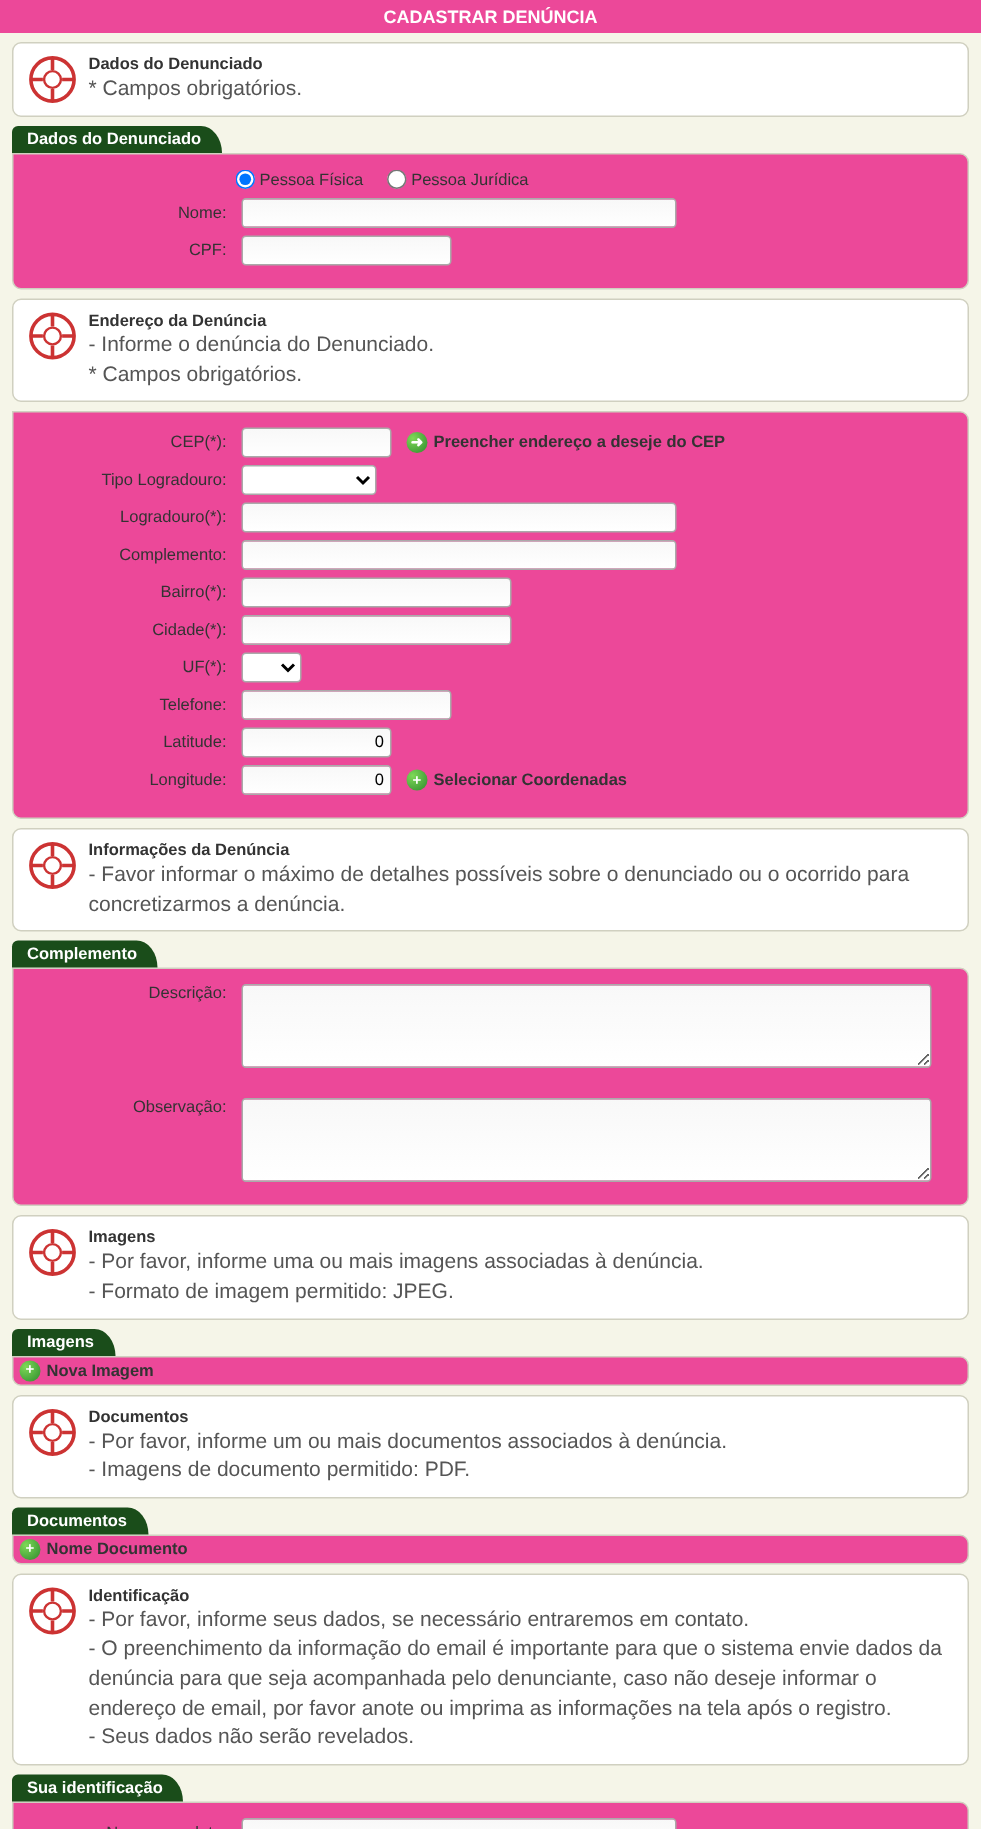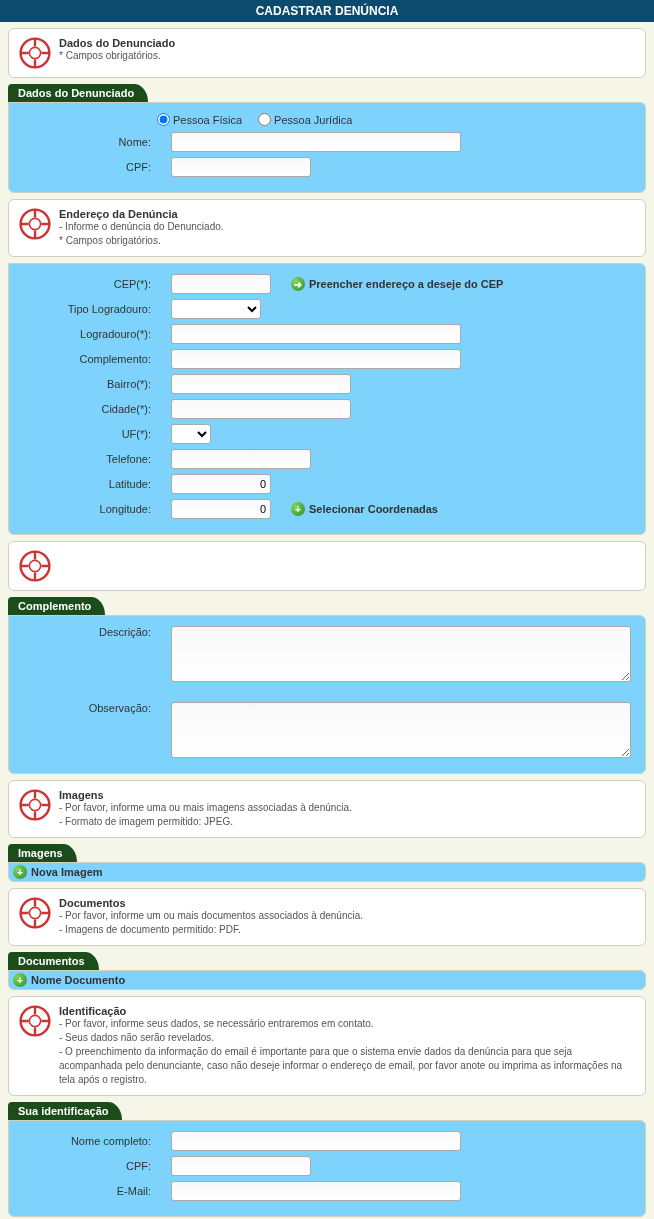--- a/index.html
+++ b/index.html
@@ -1,28 +1,28 @@
 <!DOCTYPE html>
 <html><head>
 <meta charset="utf-8">
 <style>
 * { box-sizing: border-box; margin: 0; padding: 0; }
 body { font-family: Verdana, Arial, sans-serif; font-size: 11px; background: #fff; color: #333; }
 .page { width: 654px; margin: 0 auto; background: #f5f5e8; padding-bottom: 20px; }
-.title-bar { background: #0c4a6e; color: #fff; text-align: center; font-weight: bold; padding: 4px 0; font-size: 12px; }
+.title-bar { background: #ec4899; color: #fff; text-align: center; font-weight: bold; padding: 4px 0; font-size: 12px; }
 .panel { background: #fff; border: 1px solid #d0d0c0; border-radius: 6px; margin: 6px 8px; padding: 8px 10px; }
 .panel-header { display: flex; align-items: flex-start; gap: 8px; }
 .lifebuoy { width: 32px; height: 32px; flex-shrink: 0; }
 .panel-header-text { flex: 1; }
 .panel-title { font-weight: bold; font-size: 11px; color: #333; }
-.panel-sub { font-size: 10px; color: #555; line-height: 1.4; }
+.panel-sub { font-size: 14px; color: #555; line-height: 1.4; }
 .section-tab-wrap { margin: 4px 8px 0 8px; }
 .section-tab { display: inline-block; background: #1a4d1a; color: #fff; font-weight: bold; font-size: 11px; padding: 3px 14px 3px 10px; border-top-left-radius: 4px; border-top-right-radius: 14px 18px; }
-.section-body { background: #7dd3fc; border: 1px solid #d0d0c0; border-radius: 0 6px 6px 6px; margin: 0 8px 6px 8px; padding: 10px 12px; }
-.form-row { display: flex; align-items: center; margin-bottom: 5px; gap: 20px; }
+.section-body { background: #ec4899; border: 1px solid #d0d0c0; border-radius: 0 6px 6px 6px; margin: 0 8px 6px 8px; padding: 10px 12px; }
+.form-row { display: flex; align-items: center; margin-bottom: 5px; gap: 10px; }
 .form-label { width: 130px; text-align: right; font-size: 11px; color: #333; }
 input[type=text] { border: 1px solid #aaa; border-radius: 3px; padding: 2px 4px; font-size: 11px; height: 20px; background: linear-gradient(#f8f8f8,#fff); }
 select { border: 1px solid #aaa; border-radius: 3px; padding: 1px 2px; font-size: 11px; height: 20px; background: #fff; }
 textarea { border: 1px solid #aaa; border-radius: 3px; padding: 4px; font-size: 11px; background: linear-gradient(#f8f8f8,#fff); resize: both; }
 .radio-row { display: flex; gap: 16px; align-items: center; margin-left: 136px; margin-bottom: 6px; }
 .radio-row label { font-size: 11px; display: flex; align-items: center; gap: 3px; }
 .link-inline { display: inline-flex; align-items: center; gap: 4px; font-weight: bold; font-size: 11px; color: #333; cursor: pointer; }
 .green-icon { width: 14px; height: 14px; border-radius: 50%; background: radial-gradient(circle at 30% 30%, #7ed957, #2d8a2d); display: inline-flex; align-items: center; justify-content: center; color: #fff; font-size: 10px; font-weight: bold; }
 .action-link-row { padding: 2px 4px; }
 .w90{width:90px}.w100{width:100px}.w140{width:140px}.w180{width:180px}.w290{width:290px}.w40{width:40px}
@@ -135,20 +135,24 @@
     </div>
   </div>
 
   <div class="panel">
     <div class="panel-header">
       <svg class="lifebuoy" viewBox="0 0 40 40">
           <circle cx="20" cy="20" r="18" fill="#fff" stroke="#c33" stroke-width="3"></circle>
           <circle cx="20" cy="20" r="7" fill="#fff" stroke="#c33" stroke-width="2"></circle>
           <path d="M20 2v10M20 28v10M2 20h10M28 20h10" stroke="#c33" stroke-width="3"></path>
         </svg>
+      <div class="panel-header-text">
+        <div class="panel-title">Informações da Denúncia</div>
+        <div class="panel-sub">- Favor informar o máximo de detalhes possíveis sobre o denunciado ou o ocorrido para concretizarmos a denúncia.</div>
+      </div>
     </div>
   </div>
 
   <div class="section-tab-wrap"><span class="section-tab">Complemento</span></div>
   <div class="section-body">
     <div class="form-row" style="align-items:flex-start">
         <div class="form-label">Descrição:</div>
         <textarea style="width: 460px; height: 56px;"></textarea>
       </div>
     <div class="form-row" style="align-items:flex-start;margin-top:20px">
@@ -206,22 +210,22 @@
   <div class="panel">
     <div class="panel-header">
       <svg class="lifebuoy" viewBox="0 0 40 40">
           <circle cx="20" cy="20" r="18" fill="#fff" stroke="#c33" stroke-width="3"></circle>
           <circle cx="20" cy="20" r="7" fill="#fff" stroke="#c33" stroke-width="2"></circle>
           <path d="M20 2v10M20 28v10M2 20h10M28 20h10" stroke="#c33" stroke-width="3"></path>
         </svg>
       <div class="panel-header-text">
         <div class="panel-title">Identificação</div>
         <div class="panel-sub">- Por favor, informe seus dados, se necessário entraremos em contato.</div>
+        <div class="panel-sub">- O preenchimento da informação do email é importante para que o sistema envie dados da denúncia para que seja acompanhada pelo denunciante, caso não deseje informar o endereço de email, por favor anote ou imprima as informações na tela após o registro.</div>
         <div class="panel-sub">- Seus dados não serão revelados.</div>
-        <div class="panel-sub">- O preenchimento da informação do email é importante para que o sistema envie dados da denúncia para que seja acompanhada pelo denunciante, caso não deseje informar o endereço de email, por favor anote ou imprima as informações na tela após o registro.</div>
       </div>
     </div>
   </div>
 
   <div class="section-tab-wrap"><span class="section-tab">Sua identificação</span></div>
   <div class="section-body">
     <div class="form-row">
         <div class="form-label">Nome completo:</div>
         <input type="text" class="w290" style="">
       </div>

